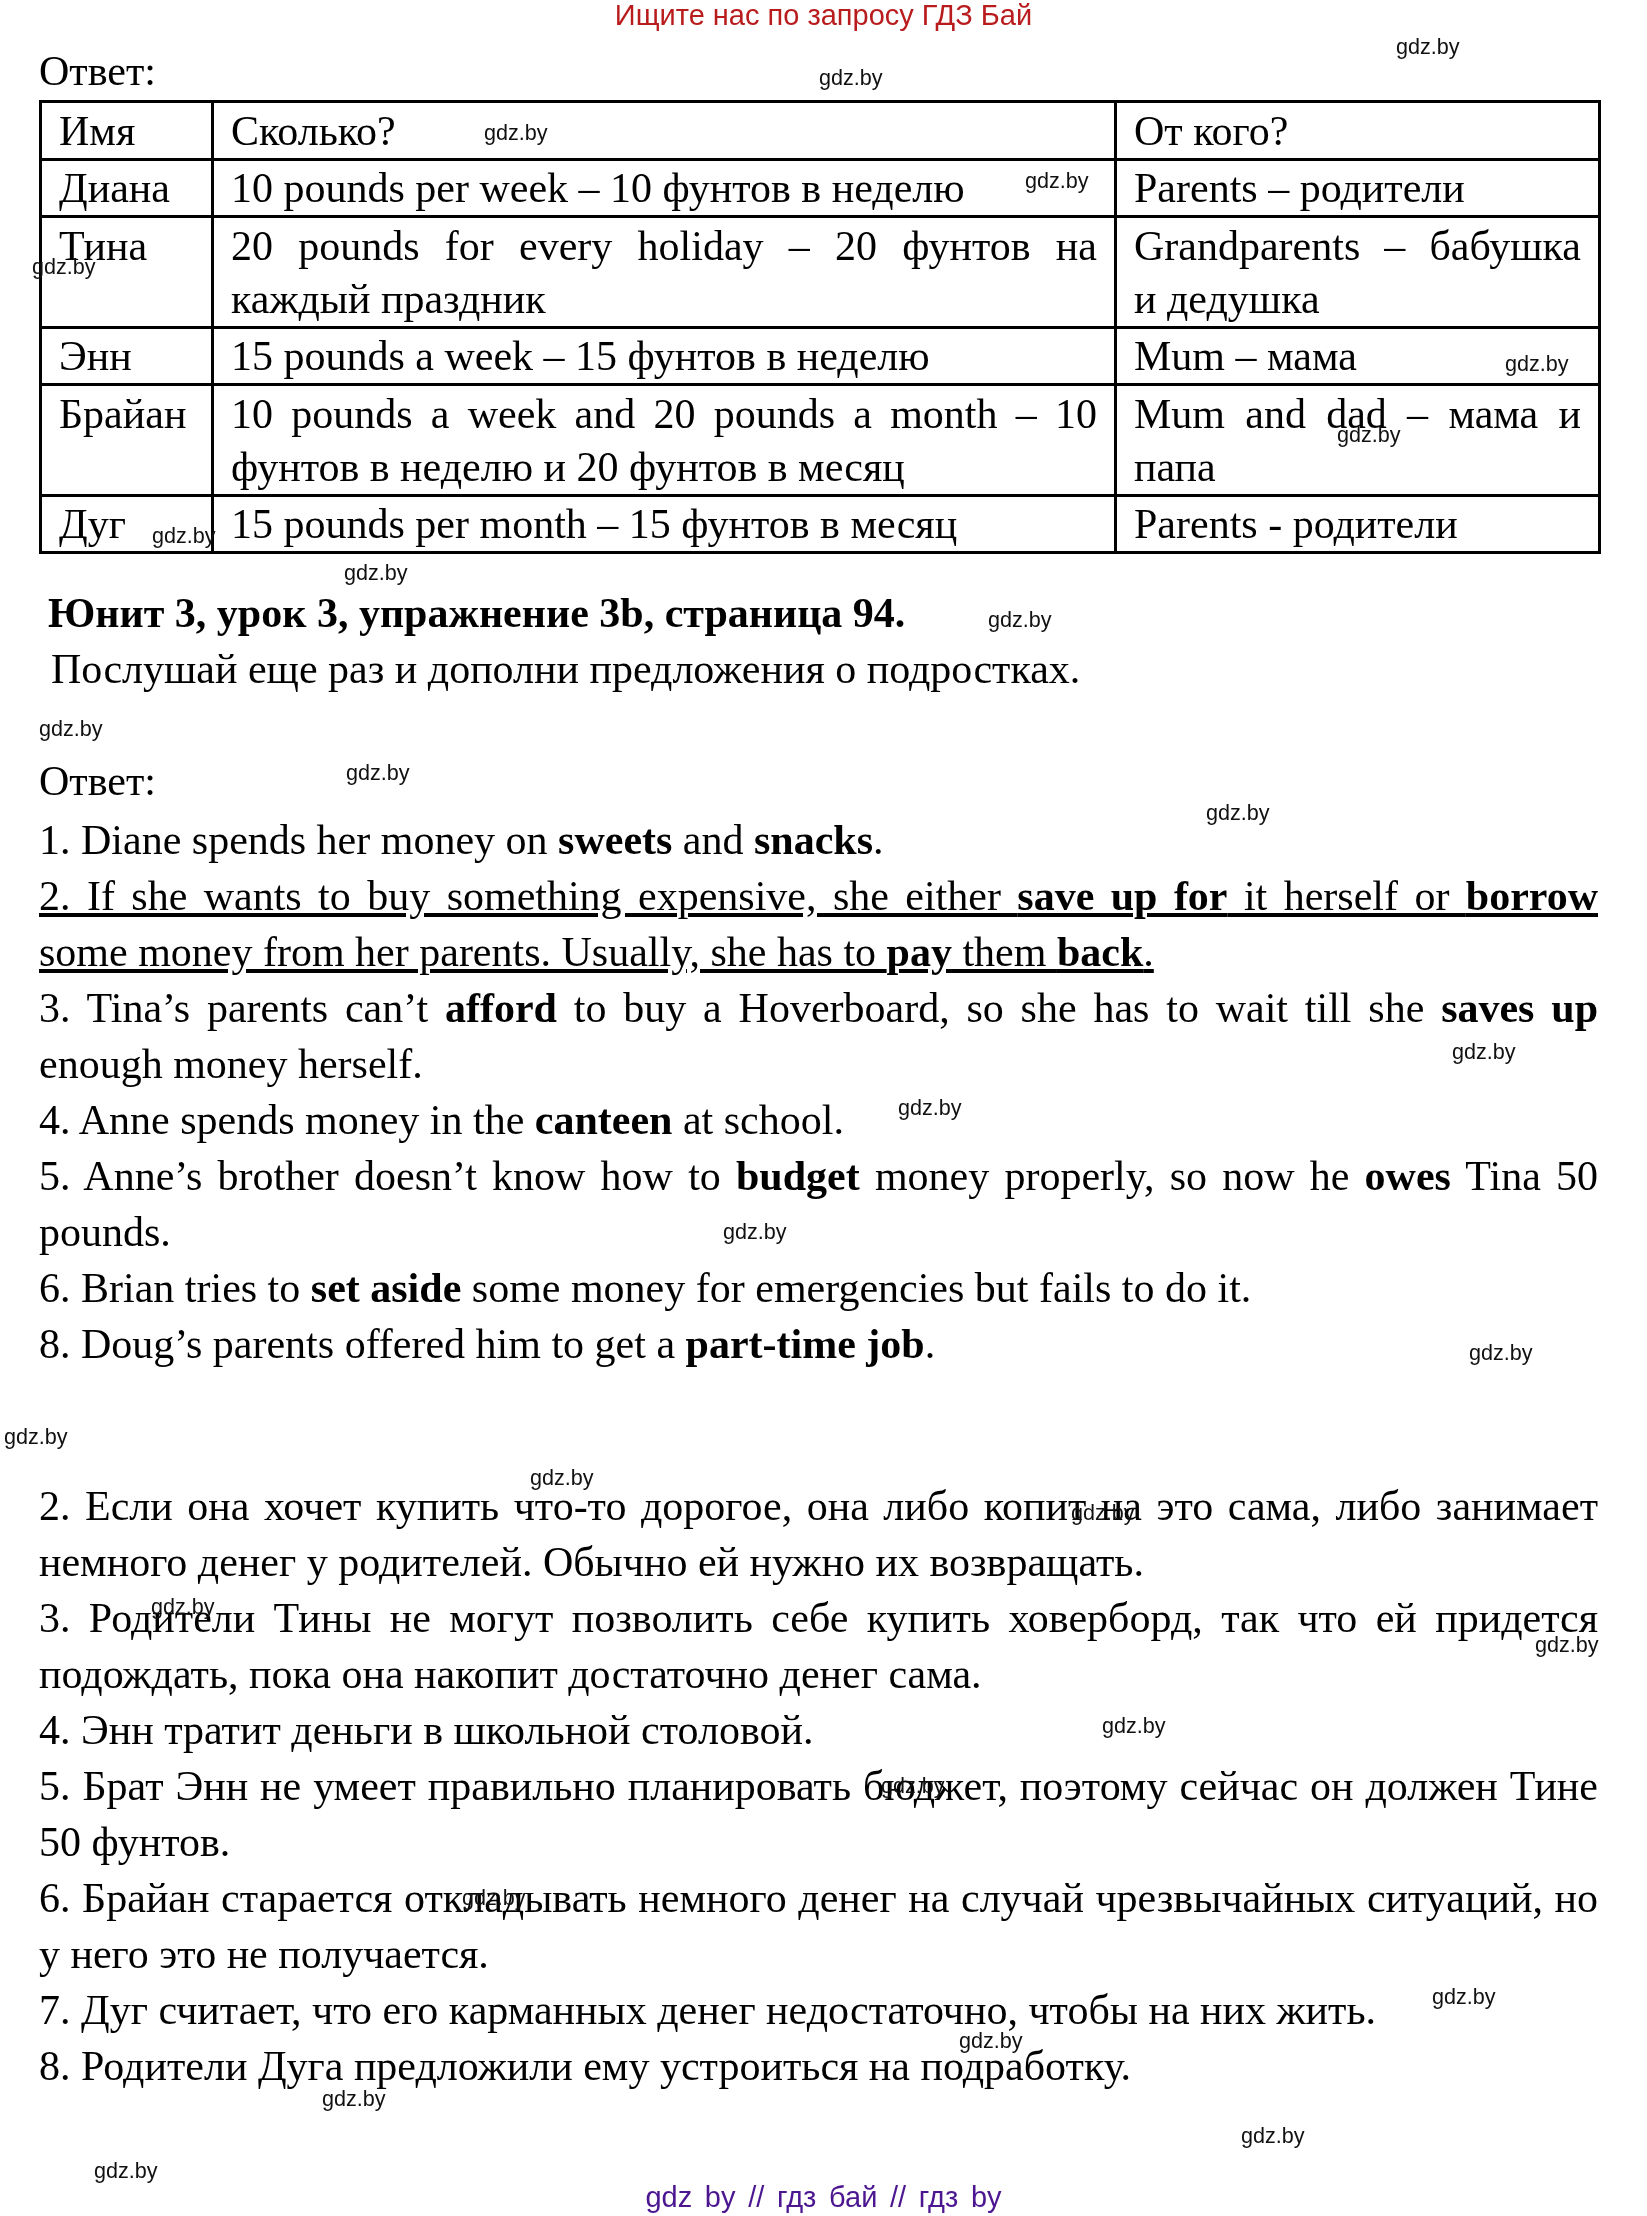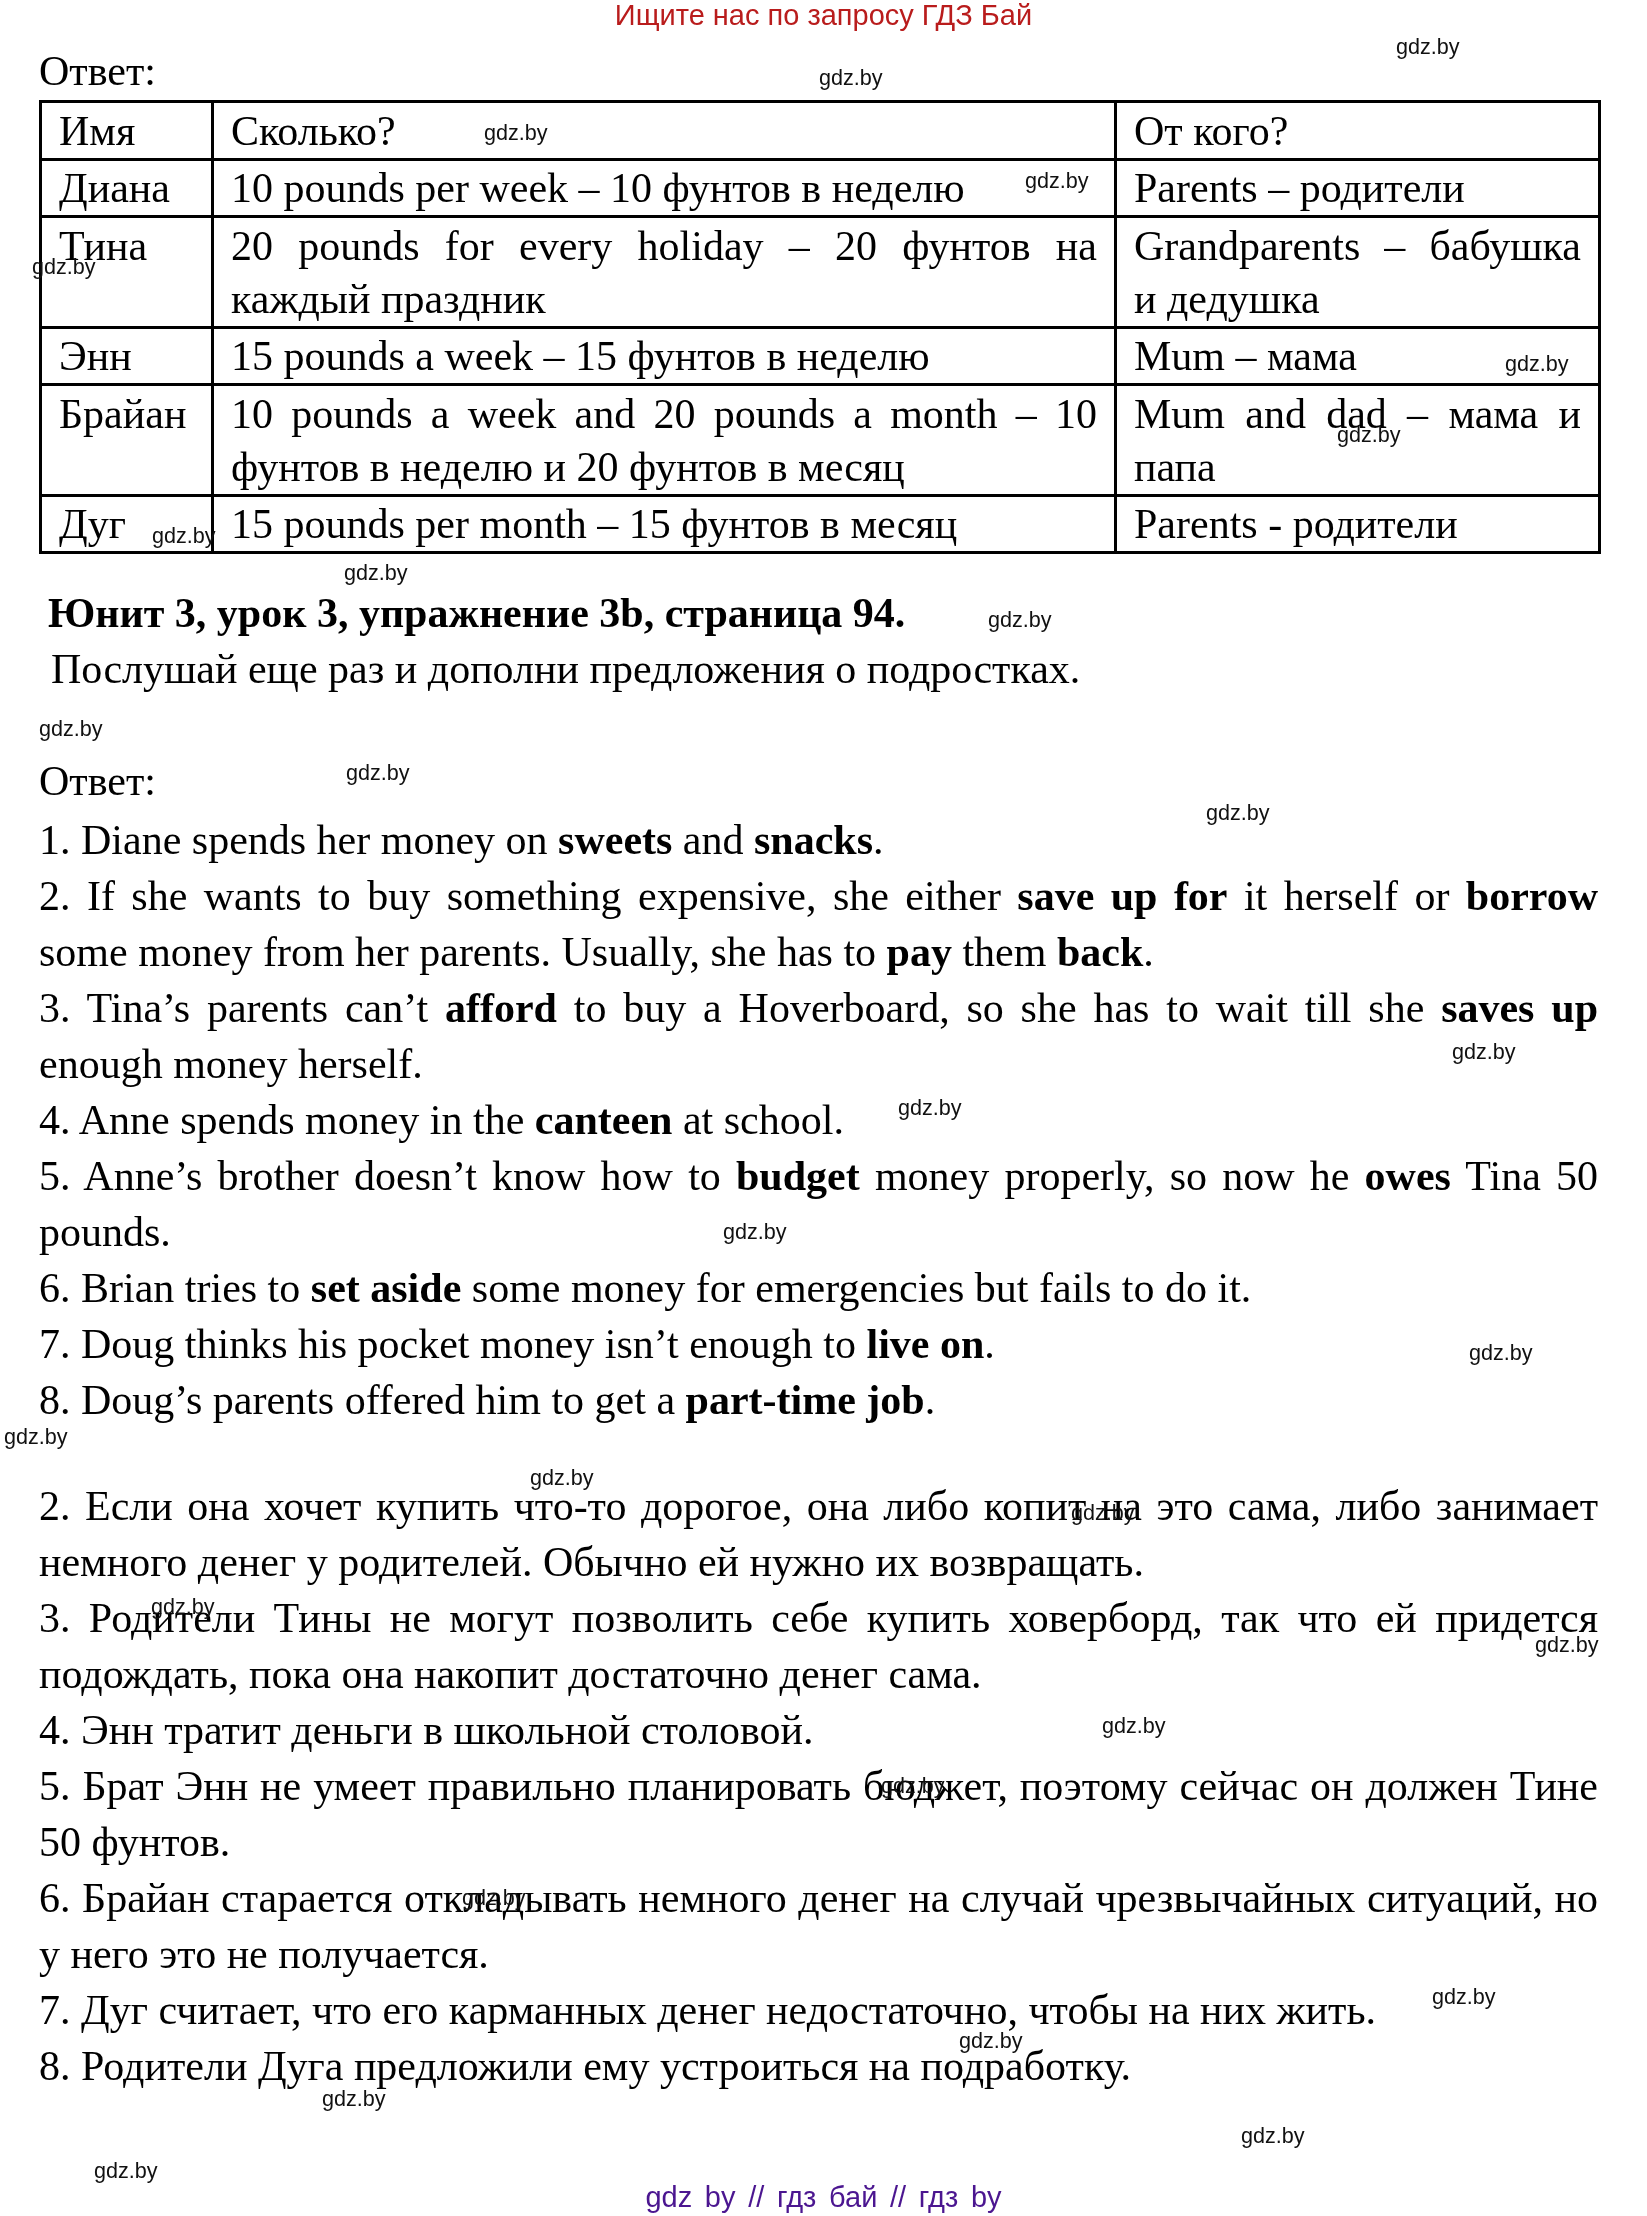--- a/index.html
+++ b/index.html
@@ -88,26 +88,25 @@
   </tr>
 </tbody>
   </table>
 
 <div class="abs txt" style="left:48px; top:590px; font-weight:bold;">Юнит 3, урок 3, упражнение 3b, страница 94.</div>
 <div class="abs txt" style="left:39px; top:646px;margin-left:12px;">Послушай еще раз и дополни предложения о подростках.</div>
 <div class="abs txt" style="left:39px; top:758px;">Ответ:</div>
 
 <div class="abs" style="left:39px; top:812px; width:1559px;">
   <div class="txt justify" style="line-height:56px;"><span>1. Diane spends her money on </span><b>sweets</b><span> and </span><b>snacks</b><span>.</span></div>
-  <div class="txt justify" style="line-height:56px;"><span>2. If she wants to buy something expensive, she either </span><b>save up for</b><span> it herself or </span><b>borrow</b><span> some money from her parents. Usually, she has to </span><b>pay</b><span> them </span><b>back</b><span>.</span></div>
+  <div class="txt justify" style="line-height:56px;text-decoration:underline;"><span>2. If she wants to buy something expensive, she either </span><b>save up for</b><span> it herself or </span><b>borrow</b><span> some money from her parents. Usually, she has to </span><b>pay</b><span> them </span><b>back</b><span>.</span></div>
   <div class="txt justify" style="line-height:56px;"><span>3. Tina’s parents can’t </span><b>afford</b><span> to buy a Hoverboard, so she has to wait till she </span><b>saves up</b><span> enough money herself.</span></div>
   <div class="txt justify" style="line-height:56px;"><span>4. Anne spends money in the </span><b>canteen</b><span> at school.</span></div>
   <div class="txt justify" style="line-height:56px;"><span>5. Anne’s brother doesn’t know how to </span><b>budget</b><span> money properly, so now he </span><b>owes</b><span> Tina 50 pounds.</span></div>
   <div class="txt justify" style="line-height:56px;"><span>6. Brian tries to </span><b>set aside</b><span> some money for emergencies but fails to do it.</span></div>
-  <div class="txt justify" style="line-height:56px;"><span>7. Doug thinks his pocket money isn’t enough to </span><b>live on</b><span>.</span></div>
   <div class="txt justify" style="line-height:56px;"><span>8. Doug’s parents offered him to get a </span><b>part-time job</b><span>.</span></div>
 </div>
 
 <div class="abs" style="left:39px; top:1478px; width:1559px;">
   <div class="txt justify" style="line-height:56px;">2. Если она хочет купить что-то дорогое, она либо копит на это сама, либо занимает немного денег у родителей. Обычно ей нужно их возвращать.</div>
   <div class="txt justify" style="line-height:56px;">3. Родители Тины не могут позволить себе купить ховерборд, так что ей придется подождать, пока она накопит достаточно денег сама.</div>
   <div class="txt justify" style="line-height:56px;">4. Энн тратит деньги в школьной столовой.</div>
   <div class="txt justify" style="line-height:56px;">5. Брат Энн не умеет правильно планировать бюджет, поэтому сейчас он должен Тине 50 фунтов.</div>
   <div class="txt justify" style="line-height:56px;">6. Брайан старается откладывать немного денег на случай чрезвычайных ситуаций, но у него это не получается.</div>
   <div class="txt justify" style="line-height:56px;">7. Дуг считает, что его карманных денег недостаточно, чтобы на них жить.</div>

